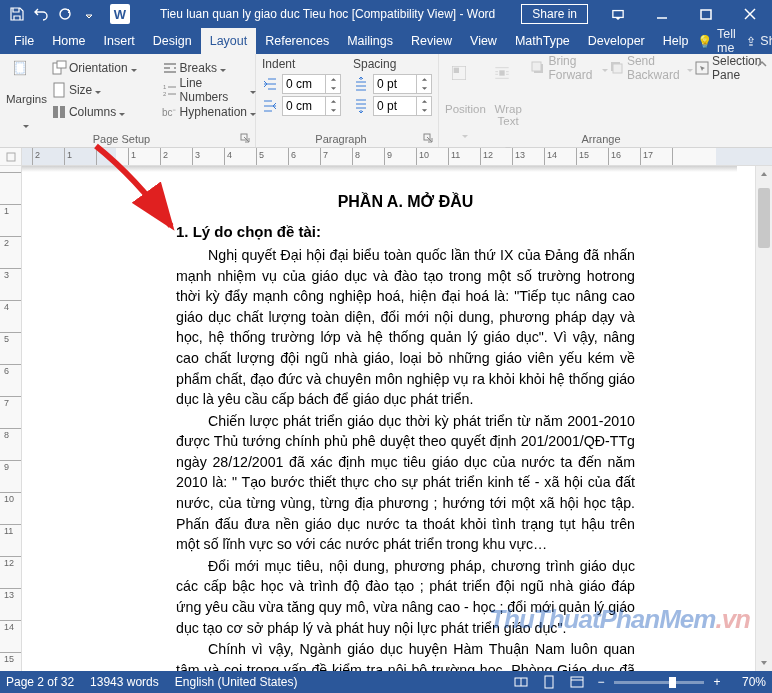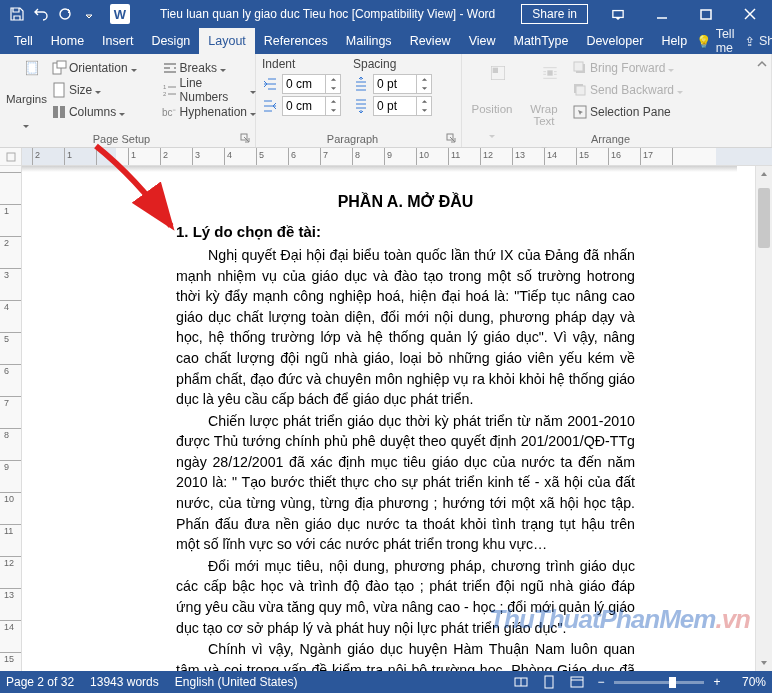--- a/index.html
+++ b/index.html
@@ -26,21 +26,21 @@
 
 .ribbon { height: 94px; background: #f3f3f3; border-bottom: 1px solid #d5d5d5; display: flex; position: relative; }
 .group { border-right: 1px solid #e1e1e1; padding: 3px 6px 0 6px; display: flex; flex-direction: column; position: relative; }
 .group-label { position: absolute; bottom: 2px; left: 0; right: 12px; text-align: center; font-size: 11px; color: #666; }
 .dlg { position: absolute; bottom: 3px; right: 3px; width: 12px; height: 12px; }
 .dlg svg { width: 10px; height: 10px; stroke: #888; fill: none; }
 .btn-row { display: flex; align-items: center; gap: 2px; height: 22px; font-size: 12px; color: #444; cursor: pointer; }
 .btn-row.disabled { color: #b0b0b0; }
 .btn-big { display: flex; flex-direction: column; align-items: center; width: 48px; text-align: center; font-size: 11.5px; color: #444; cursor: pointer; padding-top: 2px; gap: 16px; }
 .btn-big.disabled { color: #b0b0b0; }
-.ico { width: 16px; height: 16px; display: inline-flex; align-items: center; justify-content: flex-end; }
+.ico { width: 16px; height: 16px; display: inline-flex; align-items: center; justify-content: flex-start; }
 .ico svg { width: 16px; height: 16px; }
 .dd { width: 8px; height: 8px; }
 .dd svg { width: 8px; height: 8px; fill: #666; }
 .spin { display: flex; align-items: center; border: 1px solid #c4c4c4; background: #fff; height: 20px; margin-left: 2px; }
 .spin input { border: none; width: 42px; height: 18px; font-size: 12px; padding: 0 3px; outline: none; }
 .spin-btns { display: flex; flex-direction: column; border-left: 1px solid #c4c4c4; }
 .spin-btns div { width: 14px; height: 9px; display: flex; align-items: center; justify-content: center; cursor: pointer; }
 .spin-btns svg { width: 7px; height: 5px; fill: #666; }
 
 
@@ -131,21 +131,21 @@
     </div>
   <div class="win-ctrl">
       <svg viewBox="0 0 12 12">
         <line x1="1" y1="1" x2="11" y2="11"></line>
         <line x1="11" y1="1" x2="1" y2="11"></line>
       </svg>
     </div>
 </div>
 
 <div class="tabs">
-  <div class="tab" style="padding-left:14px">Tell</div>
+  <div class="tab" style="padding-left:14px">File</div>
   <div class="tab">Home</div>
   <div class="tab">Insert</div>
   <div class="tab">Design</div>
   <div class="tab active">Layout</div>
   <div class="tab">References</div>
   <div class="tab">Mailings</div>
   <div class="tab">Review</div>
   <div class="tab">View</div>
   <div class="tab">MathType</div>
   <div class="tab">Developer</div>
@@ -383,21 +383,21 @@
             <svg viewBox="0 0 24 24">
               <rect x="8" y="8" width="8" height="8" fill="#ccc"></rect>
               <path d="M2 4h20M2 20h20M2 10h4M18 10h4M2 14h4M18 14h4" stroke="#ccc"></path>
             </svg>
           </span>
           <span>Wrap Text</span>
           <span class="dd"><svg viewBox="0 0 8 8">
               <path d="M1 2l3 3 3-3z" fill="#ccc"></path>
             </svg></span>
         </div>
-      <div style="display:flex;flex-direction:column">
+      <div style="display:flex;flex-direction:row">
         <div class="btn-row disabled">
             <span class="ico">
               <svg viewBox="0 0 16 16">
                 <rect x="4" y="4" width="9" height="9" fill="#ccc"></rect>
                 <rect x="2" y="2" width="9" height="9" fill="#eee" stroke="#ccc"></rect>
               </svg>
             </span>
             <span>Bring Forward</span>
             <span class="dd"><svg viewBox="0 0 8 8">
                 <path d="M1 2l3 3 3-3z" fill="#ccc"></path>

